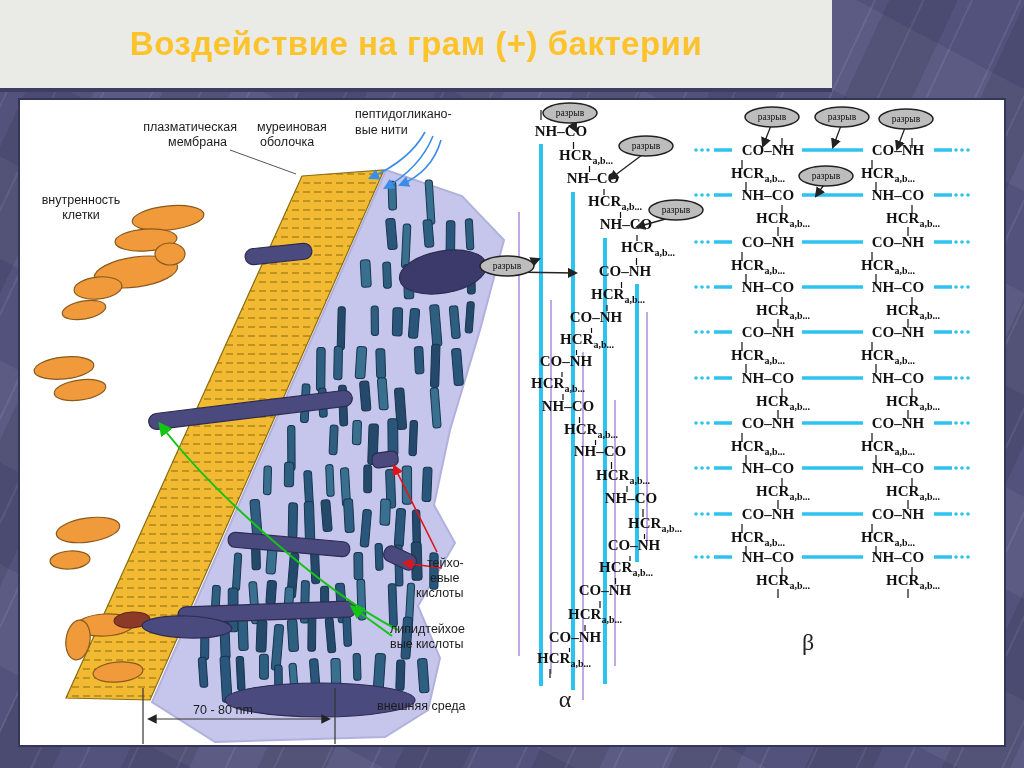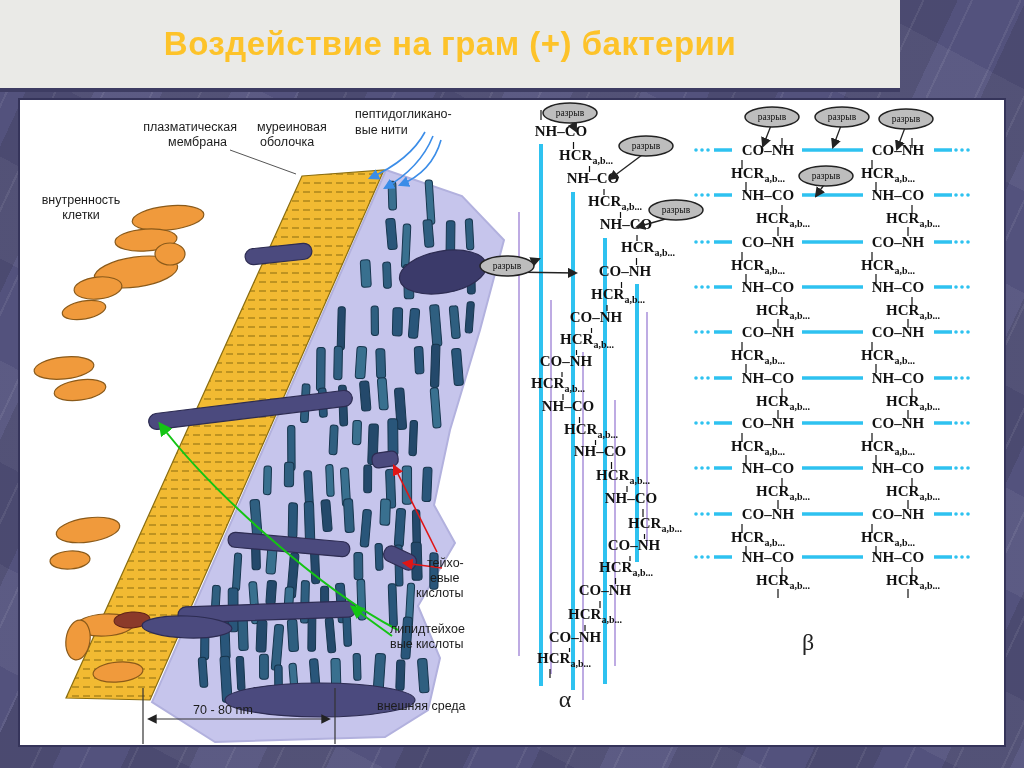--- a/index.html
+++ b/index.html
@@ -9,21 +9,21 @@
     background:#53527D;
   }
   .bg-pattern{
     position:absolute;inset:0;
     background-image:
       repeating-linear-gradient(115deg, rgba(255,255,255,0.07) 0 2px, rgba(255,255,255,0) 2px 44px),
       repeating-linear-gradient(115deg, rgba(0,0,0,0) 0 62px, rgba(0,0,0,0.10) 62px 124px),
       repeating-linear-gradient(28deg, rgba(0,0,0,0) 0 90px, rgba(255,255,255,0.05) 90px 180px);
   }
   .header{
-    position:absolute;left:0;top:0;width:900px;height:88px;
+    position:absolute;left:0;top:0;width:832px;height:88px;
     background:#EAEAE7;border-bottom:4px solid #3E3D63;
     display:flex;align-items:center;justify-content:center;
   }
   .title{
     font-family:"Liberation Sans",sans-serif;
     font-weight:700;font-size:33px;letter-spacing:0.5px;
     color:#FDC32A;
   }
   .panel{
     position:absolute;left:18px;top:98px;width:984px;height:645px;

